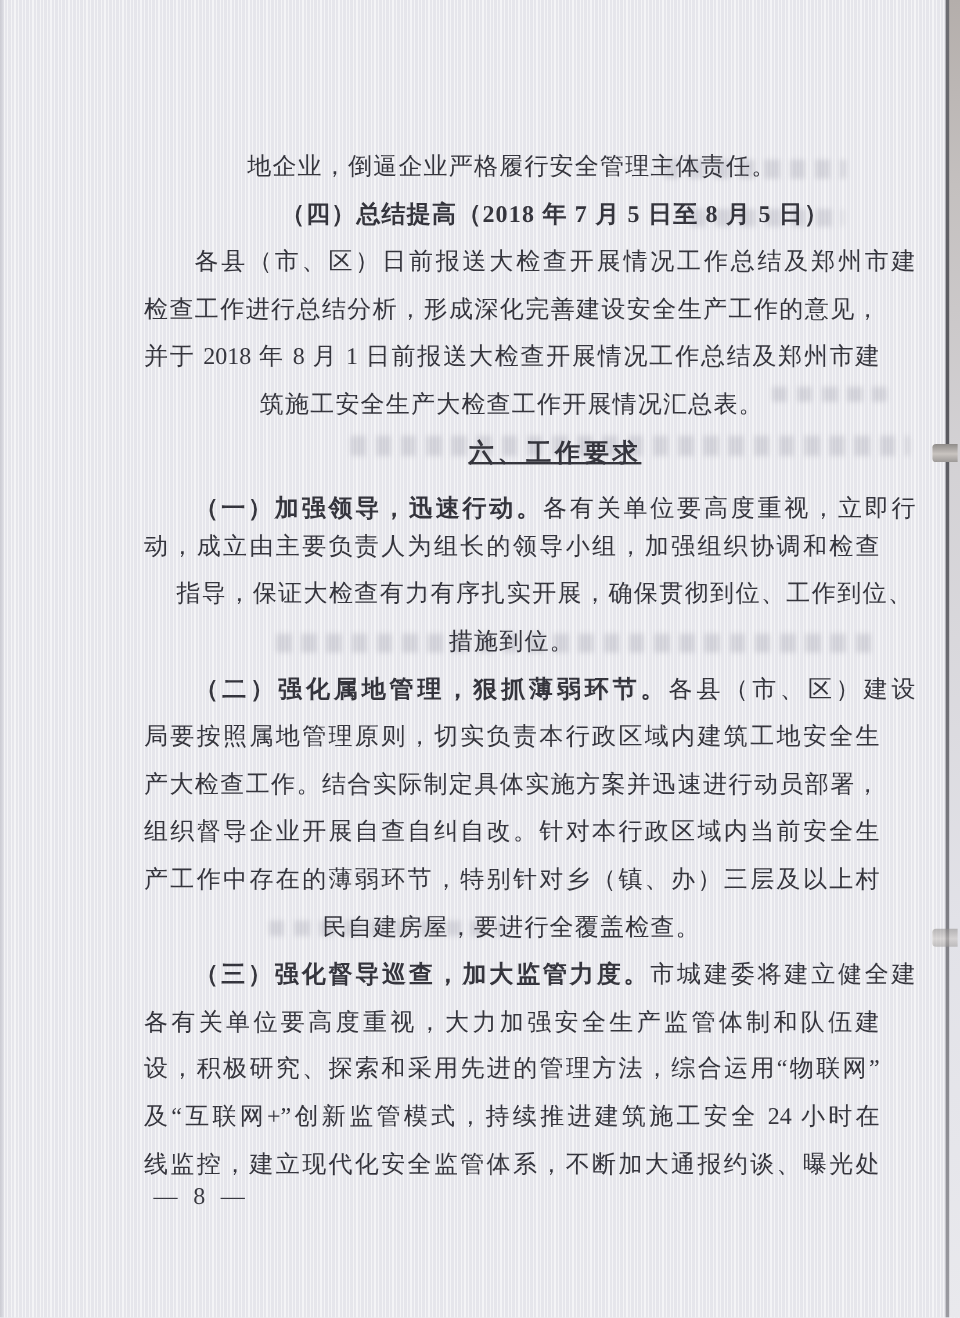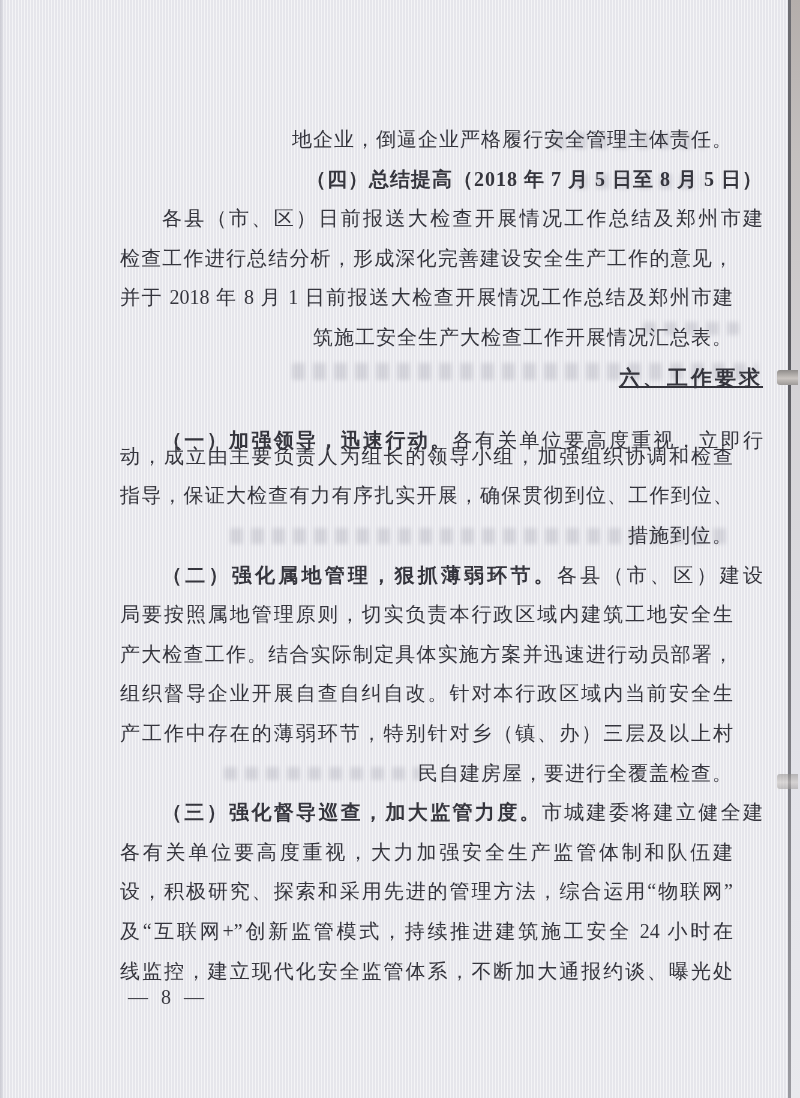--- a/index.html
+++ b/index.html
@@ -53,21 +53,21 @@
   }
   .line {
     position: absolute;
     left: 120px;
     width: 613px;
     height: 27px;
     line-height: 27px;
     font-size: 20px;
     color: #35353d;
     white-space: nowrap;
-    text-align: right;
+    text-align: center;
     letter-spacing: 1px;
   }
   .line.justify {
     white-space: normal;
     text-align: justify;
     text-align-last: justify;
     letter-spacing: 0;
   }
   .line.indent {
     left: 162px;
@@ -121,23 +121,23 @@
 <div class="ghost" style="left: 224px; top: 767px; width: 196px; height: 13px;"></div>
 
 <div>
     <div class="line" style="top: 126px;"><span>地企业，倒逼企业严格履行安全管理主体责任。</span></div>
     <div class="line indent" style="top: 165.6px;"><span class="bold">（四）总结提高（2018 年 7 月 5 日至 8 月 5 日）</span></div>
     <div class="line indent justify" style="top: 205.2px;"><span>各县（市、区）日前报送大检查开展情况工作总结及郑州市建</span></div>
     <div class="line justify" style="top: 244.8px;"><span>检查工作进行总结分析，形成深化完善建设安全生产工作的意见，</span></div>
     <div class="line justify" style="top: 284.4px;"><span>并于 2018 年 8 月 1 日前报送大检查开展情况工作总结及郑州市建</span></div>
     <div class="line" style="top: 324px;"><span>筑施工安全生产大检查工作开展情况汇总表。</span></div>
     <div class="line indent heading" style="top: 363.6px; text-decoration: underline;"><span class="bold">六、工作要求</span></div>
-    <div class="line indent justify" style="top: 427px;"><span class="bold">（一）加强领导，迅速行动。</span><span>各有关单位要高度重视，立即行</span></div>
+    <div class="line indent justify" style="top: 412px; font-family: Liberation Mono, monospace;"><span class="bold">（一）加强领导，迅速行动。</span><span>各有关单位要高度重视，立即行</span></div>
     <div class="line justify" style="top: 442.8px;"><span>动，成立由主要负责人为组长的领导小组，加强组织协调和检查</span></div>
-    <div class="line justify" style="top: 482.4px;"><span>指导，保证大检查有力有序扎实开展，确保贯彻到位、工作到位、</span></div>
+    <div class="line justify" style="top: 482.4px; padding-left: 27px;"><span>指导，保证大检查有力有序扎实开展，确保贯彻到位、工作到位、</span></div>
     <div class="line" style="top: 522px;"><span>措施到位。</span></div>
     <div class="line indent justify" style="top: 561.6px;"><span class="bold">（二）强化属地管理，狠抓薄弱环节。</span><span>各县（市、区）建设</span></div>
     <div class="line justify" style="top: 601.2px;"><span>局要按照属地管理原则，切实负责本行政区域内建筑工地安全生</span></div>
     <div class="line justify" style="top: 640.8px;"><span>产大检查工作。结合实际制定具体实施方案并迅速进行动员部署，</span></div>
     <div class="line justify" style="top: 680.4px;"><span>组织督导企业开展自查自纠自改。针对本行政区域内当前安全生</span></div>
     <div class="line justify" style="top: 720px;"><span>产工作中存在的薄弱环节，特别针对乡（镇、办）三层及以上村</span></div>
     <div class="line" style="top: 759.6px;"><span>民自建房屋，要进行全覆盖检查。</span></div>
     <div class="line indent justify" style="top: 799.2px;"><span class="bold">（三）强化督导巡查，加大监管力度。</span><span>市城建委将建立健全建</span></div>
     <div class="line justify" style="top: 838.8px;"><span>各有关单位要高度重视，大力加强安全生产监管体制和队伍建</span></div>
     <div class="line justify" style="top: 878.4px;"><span>设，积极研究、探索和采用先进的管理方法，综合运用“物联网”</span></div>

